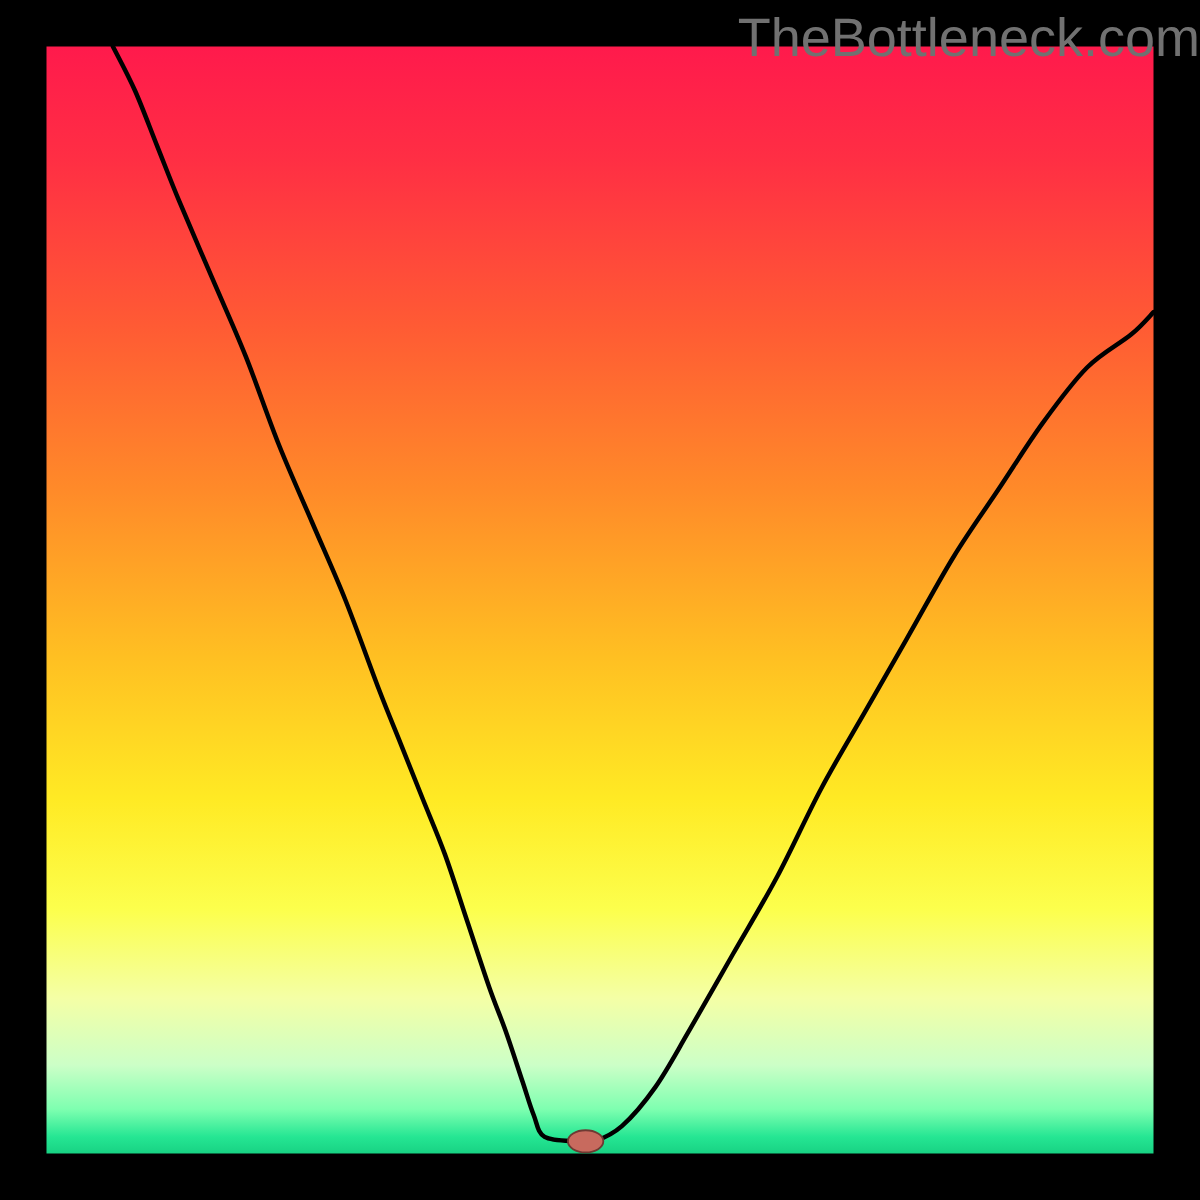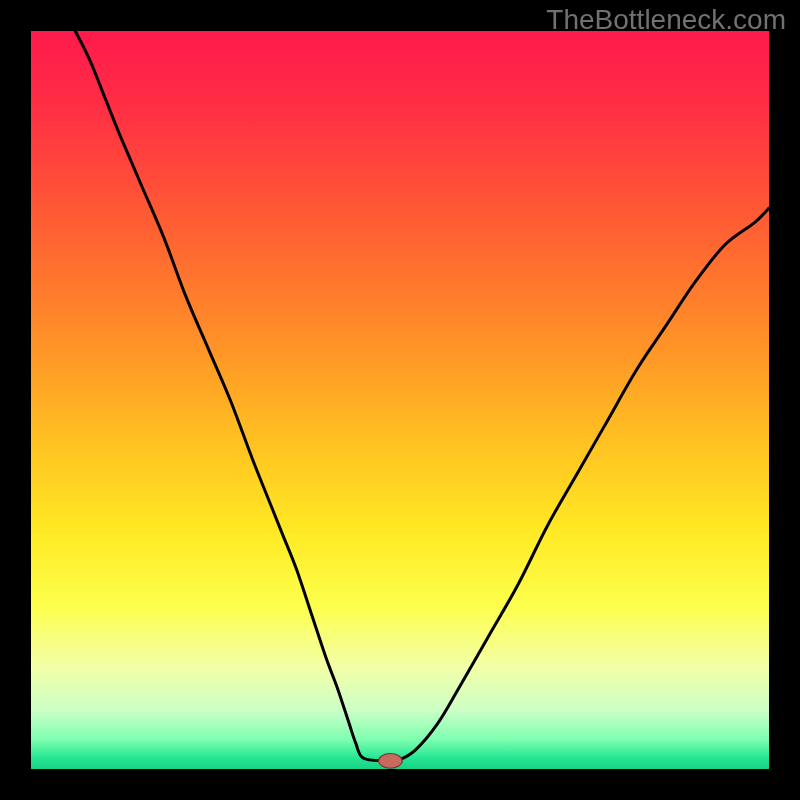--- a/index.html
+++ b/index.html
@@ -12,23 +12,23 @@
   }
   .frame {
     position: relative;
     width: 800px;
     height: 800px;
     background: #000;
   }
   .watermark {
     position: absolute;
     top: 4px;
-    right: 14px;
+    right: 0;
     font-family: Arial, Helvetica, sans-serif;
-    font-size: 28px;
+    font-size: 36px;
     font-weight: 500;
     color: #717171;
     letter-spacing: 0px;
   }
   svg {
     position: absolute;
     left: 0;
     top: 0;
   }
 </style>

